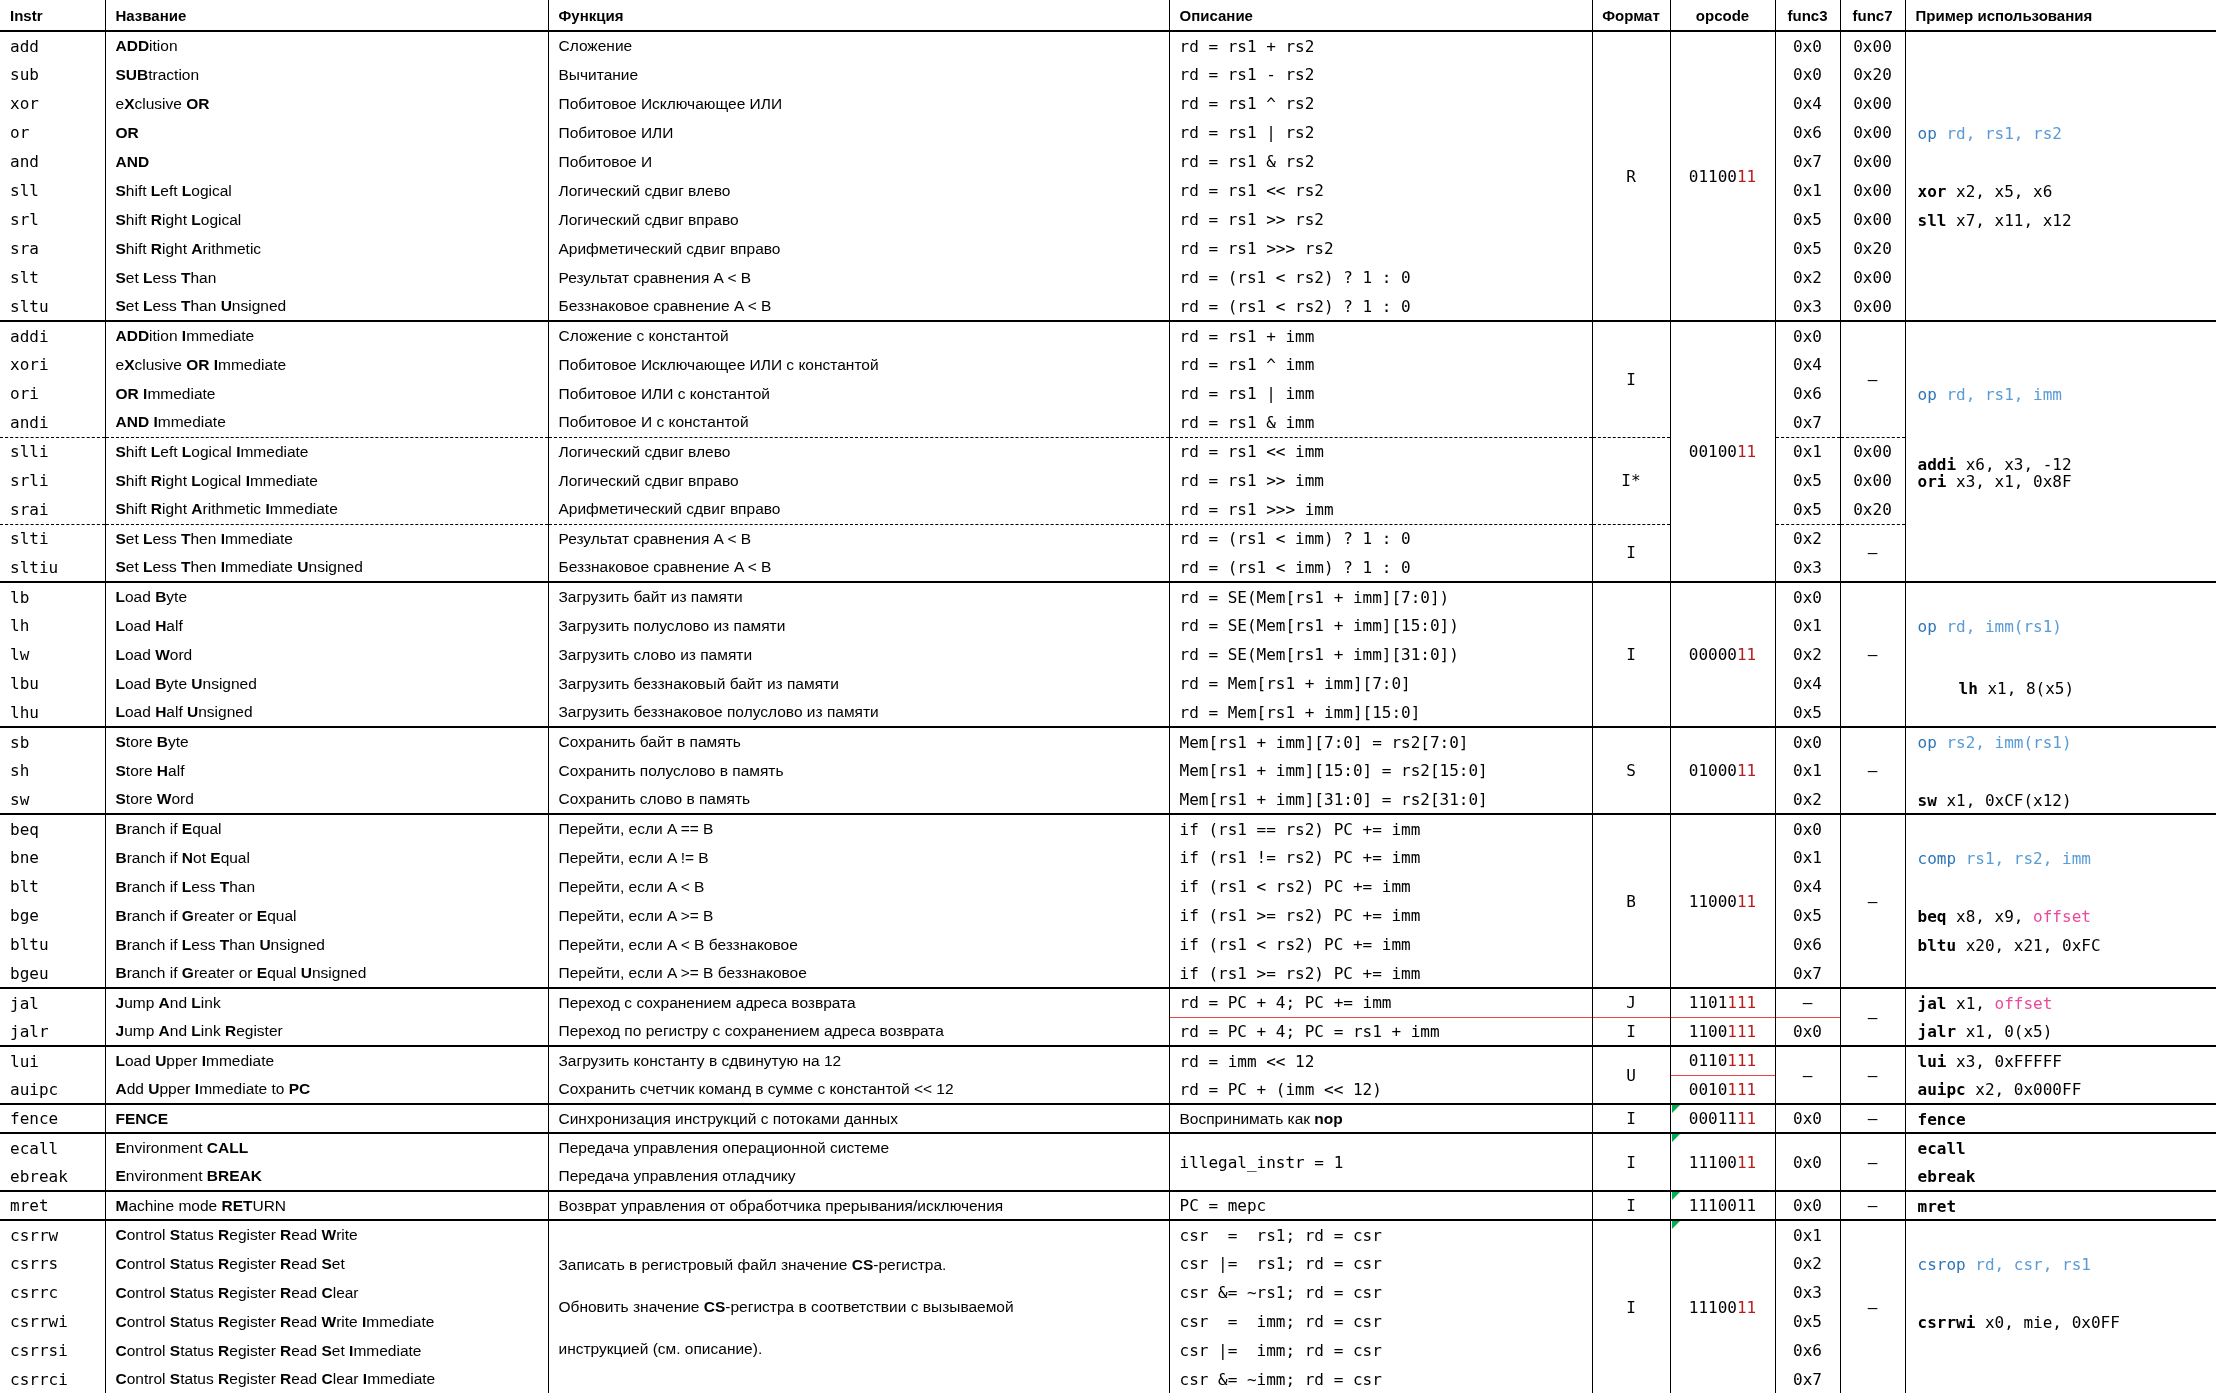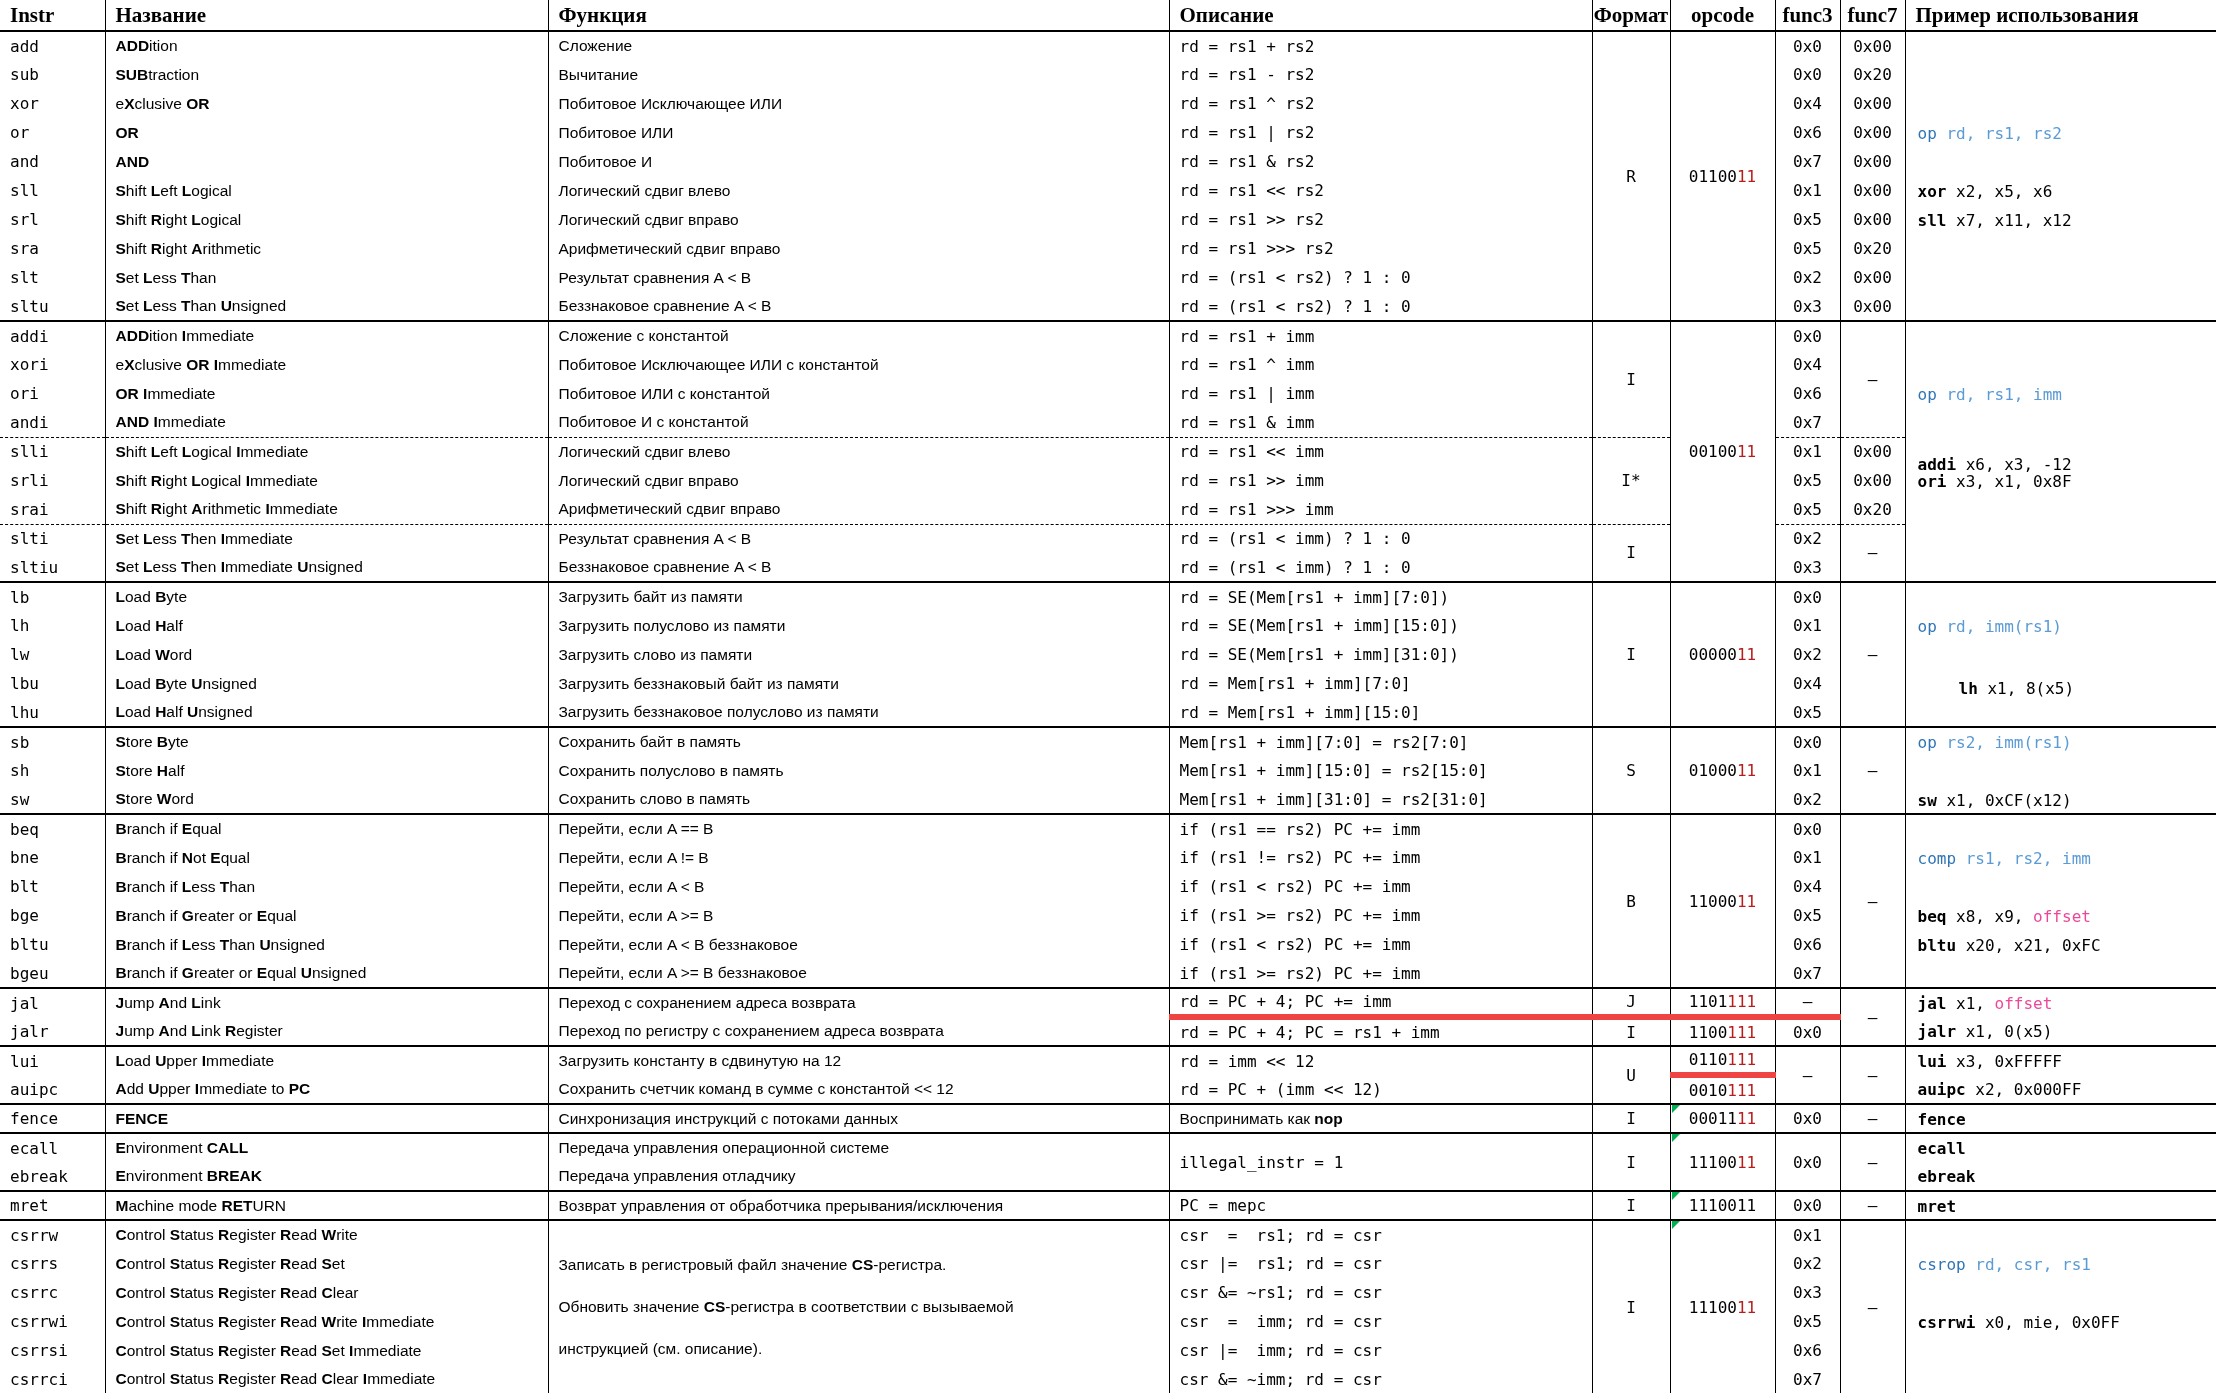--- a/index.html
+++ b/index.html
@@ -1,33 +1,33 @@
 <!DOCTYPE html>
 <html style="--flag-green: #00B050;"><head>
 <meta charset="utf-8">
 <style>
   html,body{margin:0;padding:0;background:#fff;}
   .sheet{width:2216px;height:1393px;background:#fff;overflow:hidden;}
   table{border-collapse:collapse;table-layout:fixed;width:2216px;}
   th,td{padding:0;vertical-align:middle;overflow:hidden;color:#000;}
-  thead th{height:30px;border-bottom:2.5px solid #000;font-family:Liberation Serif, serif;
-           font-weight:bold;font-size:21px;text-align:left;}
+  thead th{height:30px;border-bottom:2.5px solid #000;font-family:Liberation Sans, sans-serif;
+           font-weight:bold;font-size:15px;text-align:left;}
   thead th.ctr{text-align:center;}
   th+th, td+td{border-left:1.2px solid #000;}
   tbody tr{height:29px;}
   table{border-bottom:2.5px solid #000;}
   td{font-size:16px;}
   .mono{font-family:"DejaVu Sans Mono",monospace;}
   .sans{font-family:"Liberation Sans",sans-serif;font-size:15.5px;}
   .pl{padding-left:10px;}
   .ctr{text-align:center;}
   .pre{white-space:pre;}
   .gb{border-top:2.5px solid #000;}
   .db{border-top:1px dashed #000;}
-  .tb{border-top:6px solid #ef4444;}
+  .tb{border-top:1px solid #ef4444;}
   .ex{position:relative;}
   .exl{position:absolute;left:12px;height:29px;line-height:29px;white-space:pre;
        font-family:"DejaVu Sans Mono",monospace;font-size:16px;}
   .eb{font-weight:bold;}
   .ebb{font-weight:normal;}
   .ebl{}
   .eo{}
   .op-blue{}
   td.flag{position:relative;}
   td.flag::before{content:"";position:absolute;top:0;left:1px;width:0;height:0;

